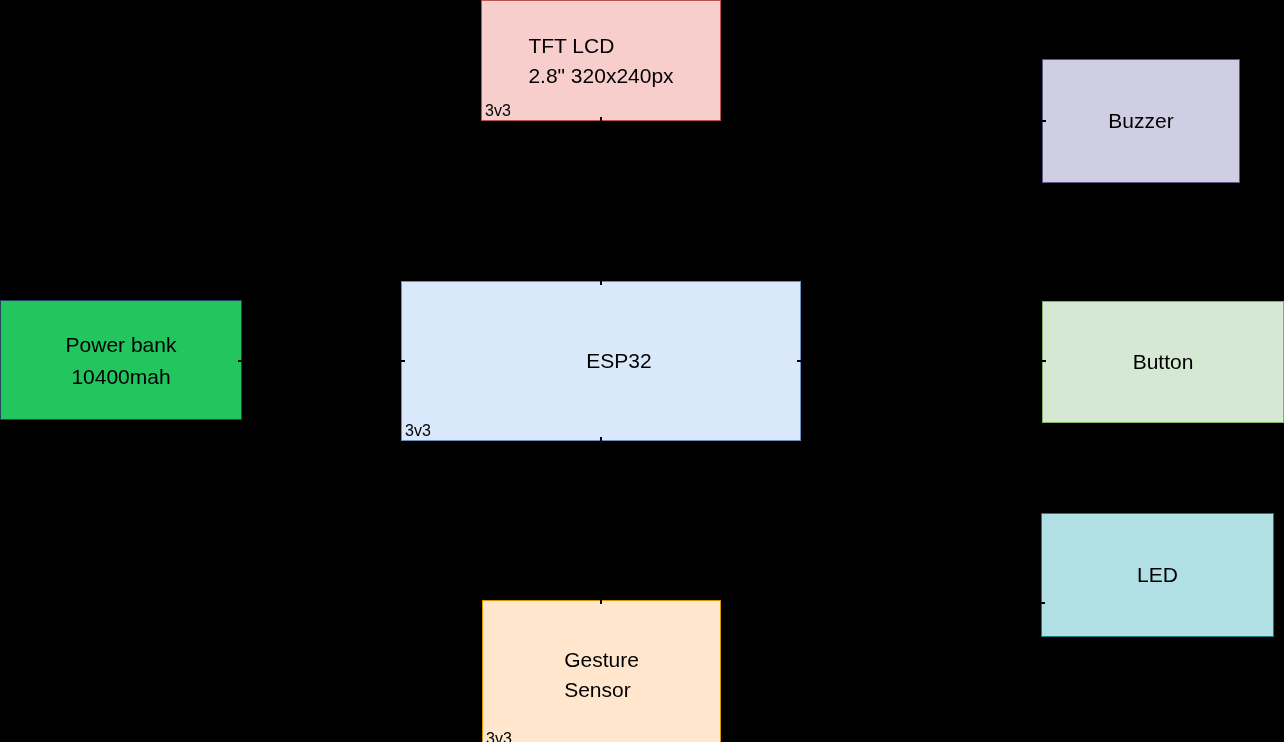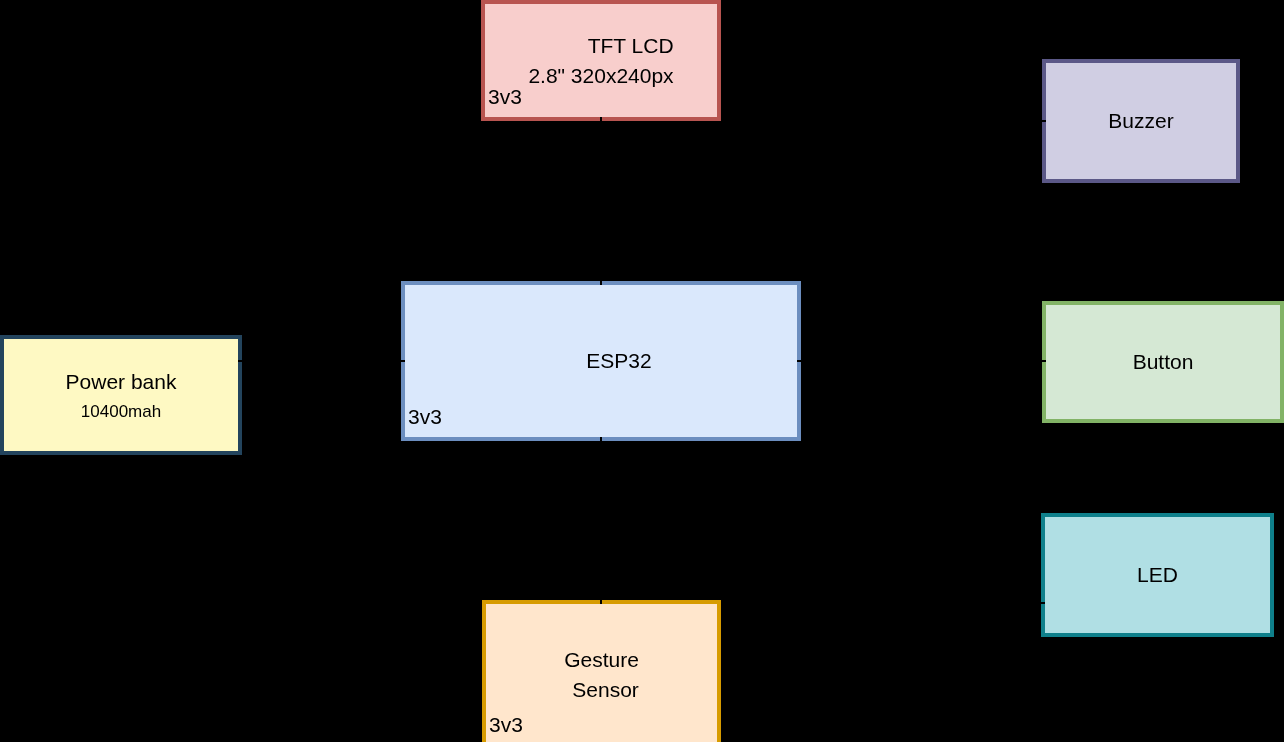--- a/index.html
+++ b/index.html
@@ -12,45 +12,45 @@
     width: 1284px;
     height: 742px;
     background: #000000;
     overflow: hidden;
     font-family: "Liberation Sans", "DejaVu Sans", sans-serif;
     color: #000000;
   }
   .node {
     position: absolute;
     box-sizing: border-box;
-    border: 4px solid #a16207;
+    border: 1px solid #a16207;
     display: flex;
     flex-direction: column;
     align-items: center;
     justify-content: center;
-    text-align: right;
+    text-align: left;
     z-index: 1;
   }
   .node .label {
     font-size: 21px;
     line-height: 1.4;
     white-space: pre-line;
     color: #000000;
   }
   .node .sublabel {
-    font-size: 17px;
+    font-size: 21px;
     line-height: 1.3;
     margin-top: 4px;
     color: #000000;
   }
   .node .port {
     position: absolute;
     left: 3px;
-    bottom: 8px;
-    font-size: 21px;
+    bottom: 0px;
+    font-size: 16px;
     line-height: 1.2;
     color: #000000;
   }
   
   #node-tft-lcd       { left: 481px;  top: 0px;   width: 240px; height: 121px; }
   #node-buzzer        { left: 1042px; top: 59px;  width: 198px; height: 124px; }
   #node-power-bank    { left: 0px;    top: 300px; width: 242px; height: 120px; }
   #node-esp32         { left: 401px;  top: 281px; width: 400px; height: 160px; }
   #node-button        { left: 1042px; top: 301px; width: 242px; height: 122px; }
   #node-led           { left: 1041px; top: 513px; width: 233px; height: 124px; }
@@ -79,21 +79,21 @@
   <div class="node" id="node-tft-lcd" style="background-color: rgb(248, 206, 204); border-color: rgb(184, 84, 80);">
     <div class="label">TFT LCD
 2.8" 320x240px</div>
     <div class="port">3v3</div>
   </div>
 
   <div class="node" id="node-buzzer" style="background-color: rgb(208, 206, 227); border-color: rgb(91, 88, 135);">
     <div class="label">Buzzer</div>
   </div>
 
-  <div class="node" id="node-power-bank" style="background-color: #fef9c3; border-color: rgb(35, 68, 93); margin-top: 35px;">
+  <div class="node" id="node-power-bank" style="background-color: #22c55e; border-color: rgb(35, 68, 93);">
     <div class="label">Power bank</div>
     <div class="sublabel">10400mah</div>
   </div>
 
   <div class="node" id="node-esp32" style="background-color: rgb(218, 232, 252); border-color: rgb(108, 142, 191); padding-left: 36px;">
     <div class="label">ESP32</div>
     <div class="port">3v3</div>
   </div>
 
   <div class="node" id="node-button" style="background-color: rgb(213, 232, 212); border-color: rgb(130, 179, 102);">

